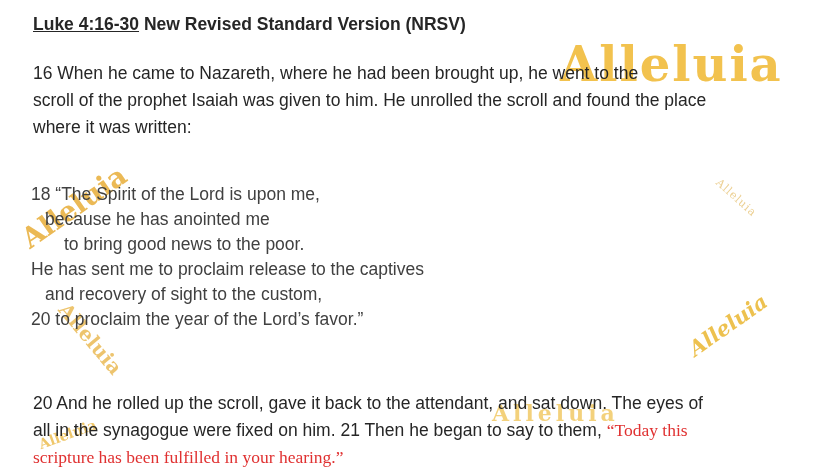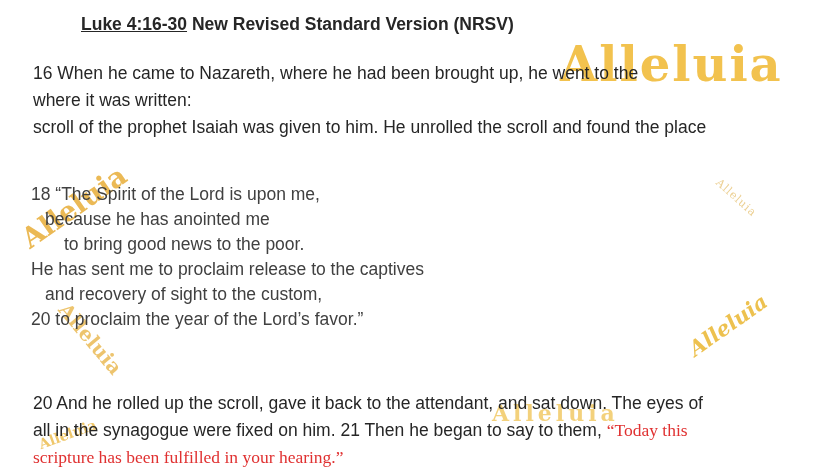--- a/index.html
+++ b/index.html
@@ -94,21 +94,20 @@
     inset: 0;
     z-index: 2;
     color: #262626;
     font-size: 17.5px;
   }
   .title {
     position: absolute;
     left: 33px; top: 14px;
     font-weight: bold;
     white-space: nowrap;
-    margin-left: 48px;
   }
   .title .ref { text-decoration: underline; }
   .para1 {
     position: absolute;
     left: 33px; top: 60px;
     line-height: 27px;
     white-space: nowrap;
   }
   .poem {
     position: absolute;
@@ -141,22 +140,22 @@
     <span class="wm wm6">Alleluia</span>
     <span class="wm wm7">Alleluia</span>
   </div>
 
   <div class="text-layer">
 
     <div class="title"><span class="ref">Luke 4:16-30</span><span> New Revised Standard Version (NRSV)</span></div>
 
     <div class="para1">
       <div>16 When he came to Nazareth, where he had been brought up, he went to the</div>
+      <div>scroll of the prophet Isaiah was given to him. He unrolled the scroll and found the place</div>
       <div>where it was written:</div>
-      <div>scroll of the prophet Isaiah was given to him. He unrolled the scroll and found the place</div>
     </div>
 
     <div class="poem">
       <div class="ind0">18 “The Spirit of the Lord is upon me,</div>
       <div class="ind1">because he has anointed me</div>
       <div class="ind2">to bring good news to the poor.</div>
       <div class="ind0">He has sent me to proclaim release to the captives</div>
       <div class="ind1">and recovery of sight to the custom,</div>
       <div class="ind0">20 to proclaim the year of the Lord’s favor.”</div>
     </div>

